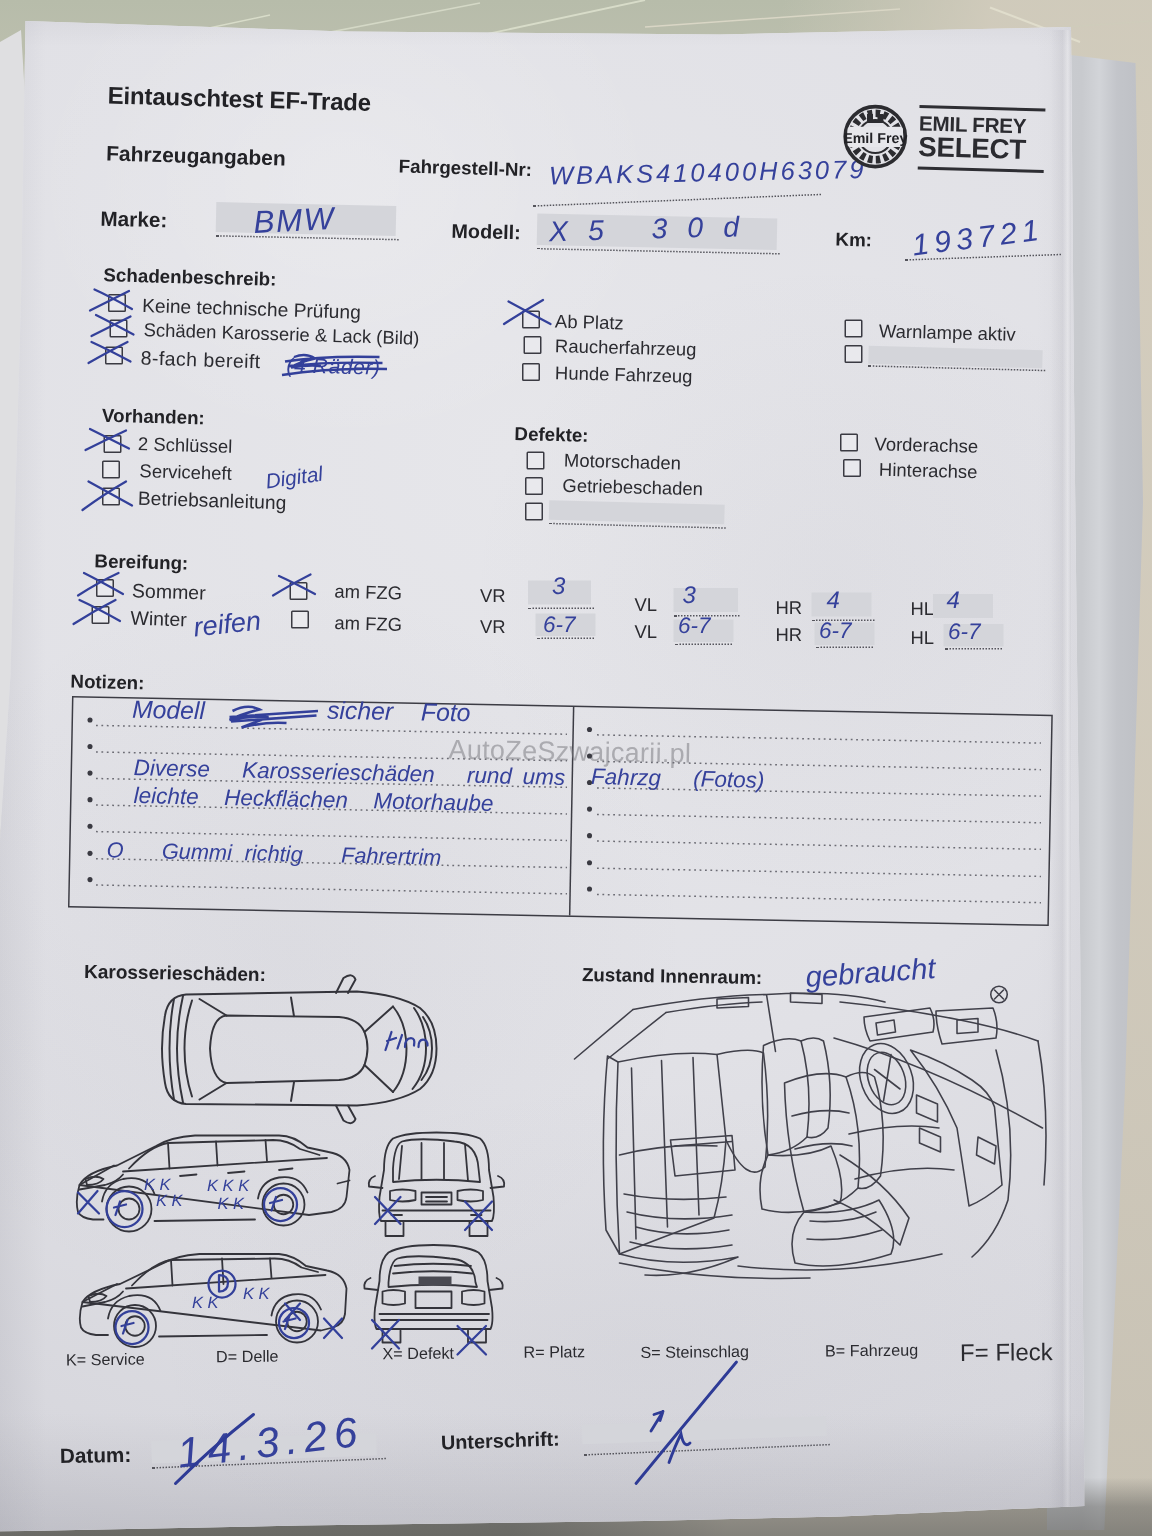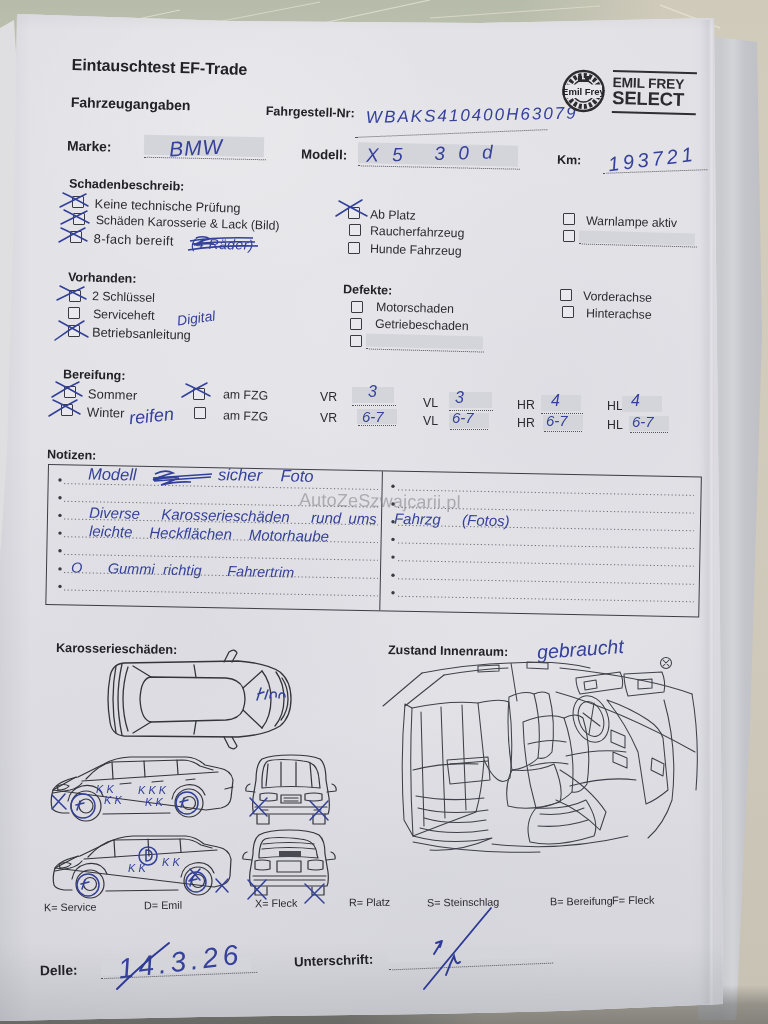--- a/index.html
+++ b/index.html
@@ -243,37 +243,37 @@
   <div class="abs hw" style="left:89px;top:525px;font-size:15px;word-spacing:1.5px;transform:rotate(1.3deg);">leichte&nbsp;&nbsp; Heckflächen&nbsp;&nbsp; Motorhaube</div>
 
   <div class="abs hw" style="left:71px;top:562px;font-size:14.5px;word-spacing:4.5px;transform:rotate(1.3deg);">O&nbsp;&nbsp; Gummi richtig&nbsp;&nbsp; Fahrertrim</div>
 
   <div class="abs hw" style="left:394px;top:511px;font-size:15px;word-spacing:3px;transform:rotate(1.3deg);">Fahrzg&nbsp;&nbsp; (Fotos)</div>
 
   <div class="abs b" style="left:56px;top:642px;font-size:12.7px;transform:rotate(1deg);">Karosserieschäden:</div>
 
   <div class="abs t" style="left:44px;top:901px;font-size:10.8px;transform:rotate(-.6deg);">K= Service</div>
 
-  <div class="abs t" style="left:144px;top:899px;font-size:10.8px;transform:rotate(-.6deg);">D= Emil</div>
-
-  <div class="abs t" style="left:255px;top:897px;font-size:10.8px;transform:rotate(-.6deg);">X= Fleck</div>
+  <div class="abs t" style="left:144px;top:899px;font-size:10.8px;transform:rotate(-.6deg);">D= Delle</div>
+
+  <div class="abs t" style="left:255px;top:897px;font-size:10.8px;transform:rotate(-.6deg);">X= Defekt</div>
 
   <div class="abs t" style="left:349px;top:896px;font-size:10.8px;transform:rotate(-.6deg);">R= Platz</div>
 
   <div class="abs t" style="left:427px;top:896px;font-size:10.8px;transform:rotate(-.6deg);">S= Steinschlag</div>
 
-  <div class="abs t" style="left:550px;top:895px;font-size:10.8px;transform:rotate(-.6deg);">B= Bereifung</div>
-
-  <div class="abs t" style="left:612px;top:894px;font-size:11px;transform:rotate(-.6deg);">F= Fleck</div>
+  <div class="abs t" style="left:550px;top:895px;font-size:10.8px;transform:rotate(-.6deg);">B= Fahrzeug</div>
+
+  <div class="abs t" style="left:640px;top:894px;font-size:16px;transform:rotate(-.6deg);">F= Fleck</div>
 
   <div class="abs b" style="left:388px;top:644px;font-size:12.5px;transform:rotate(1deg);">Zustand Innenraum:</div>
 
   <div class="abs hw" style="left:537px;top:638px;font-size:19.5px;transform:rotate(-4deg);">gebraucht</div>
 
-  <div class="abs b" style="left:40px;top:963px;font-size:13.8px;transform:rotate(-1deg);">Delle:</div>
+  <div class="abs b" style="left:40px;top:963px;font-size:13.8px;transform:rotate(-1deg);">Datum:</div>
   <div class="field" style="left:101px;top:958px;width:150px;height:15px;transform:rotate(-2deg);"></div>
   <div class="dot" style="left:101px;top:960px;width:156px;height:15px;transform:rotate(-2.3deg);"></div>
 
   <div class="abs hw" style="left:118px;top:946px;font-size:28px;letter-spacing:4.5px;transform:rotate(-7deg);">14.3.26</div>
   <div class="abs b" style="left:294px;top:953px;font-size:13.2px;transform:rotate(-2deg);">Unterschrift:</div>
   <div class="field" style="left:388px;top:947px;width:163px;height:13px;transform:rotate(-2deg);"></div>
   <div class="dot" style="left:389px;top:953px;width:164px;height:13px;transform:rotate(-2.4deg);"></div>
 
   <svg class="abs" id="art" style="left:0;top:0" width="768" height="1024" viewBox="0 0 768 1024">
     <g id="notesrows" stroke="#6c6c74" stroke-width="1" stroke-dasharray="1.2 2.4" fill="none">

